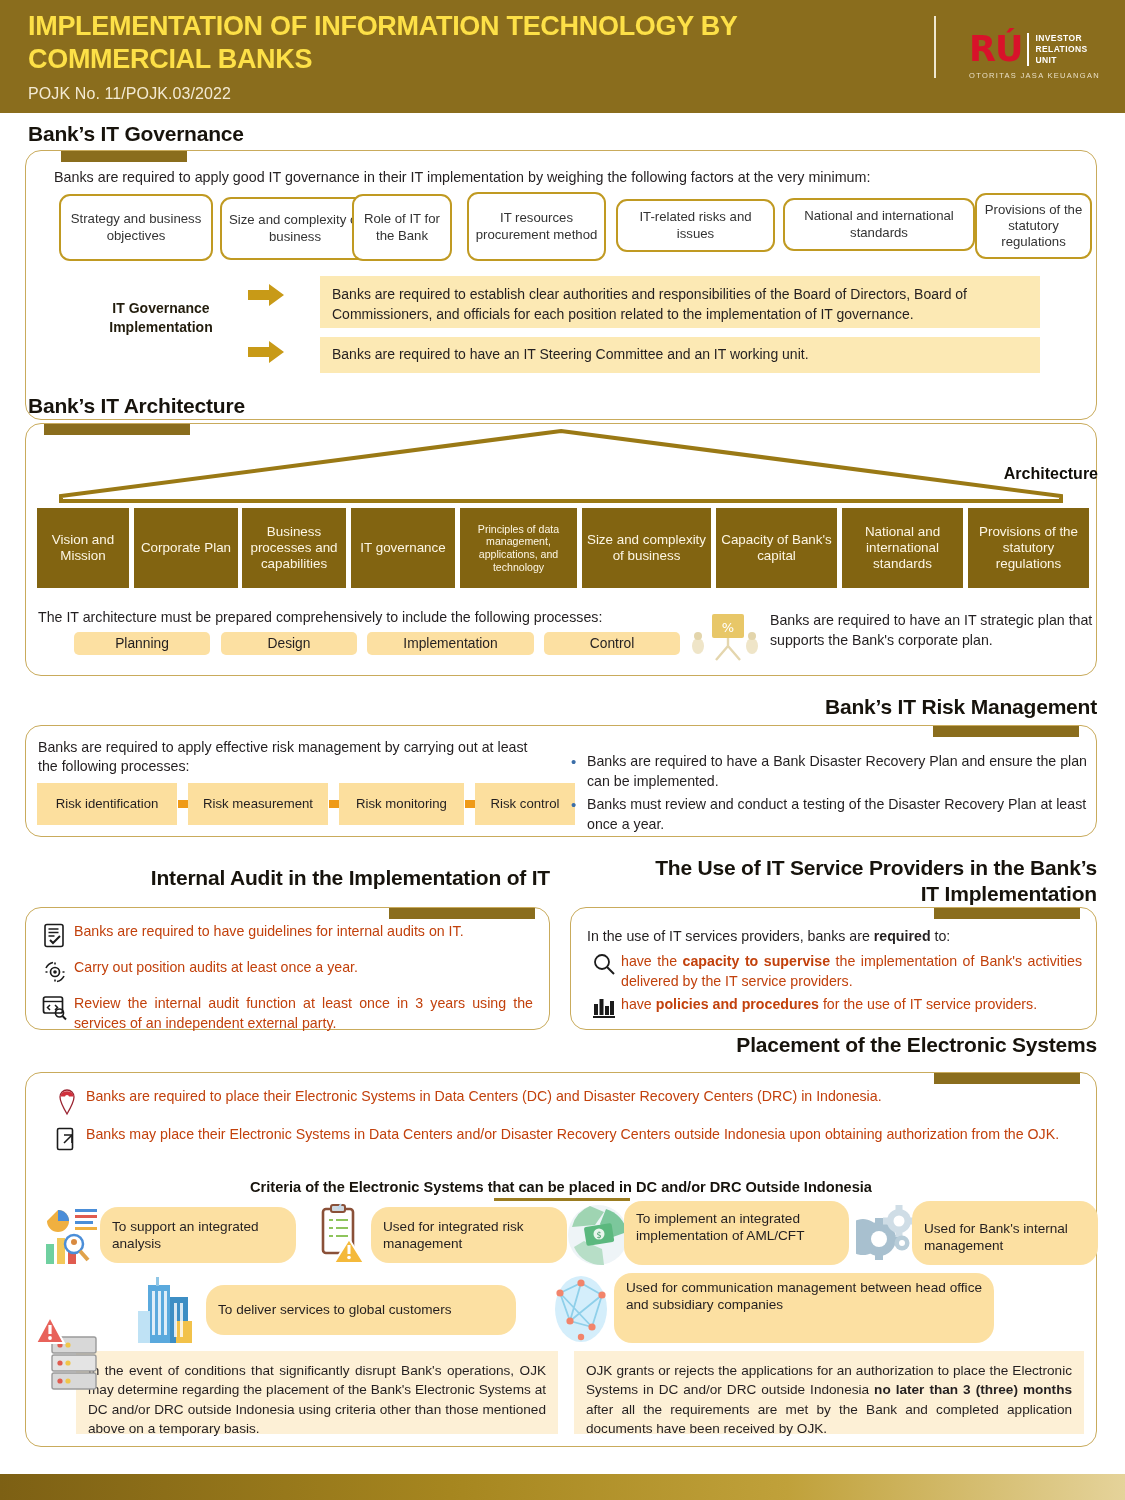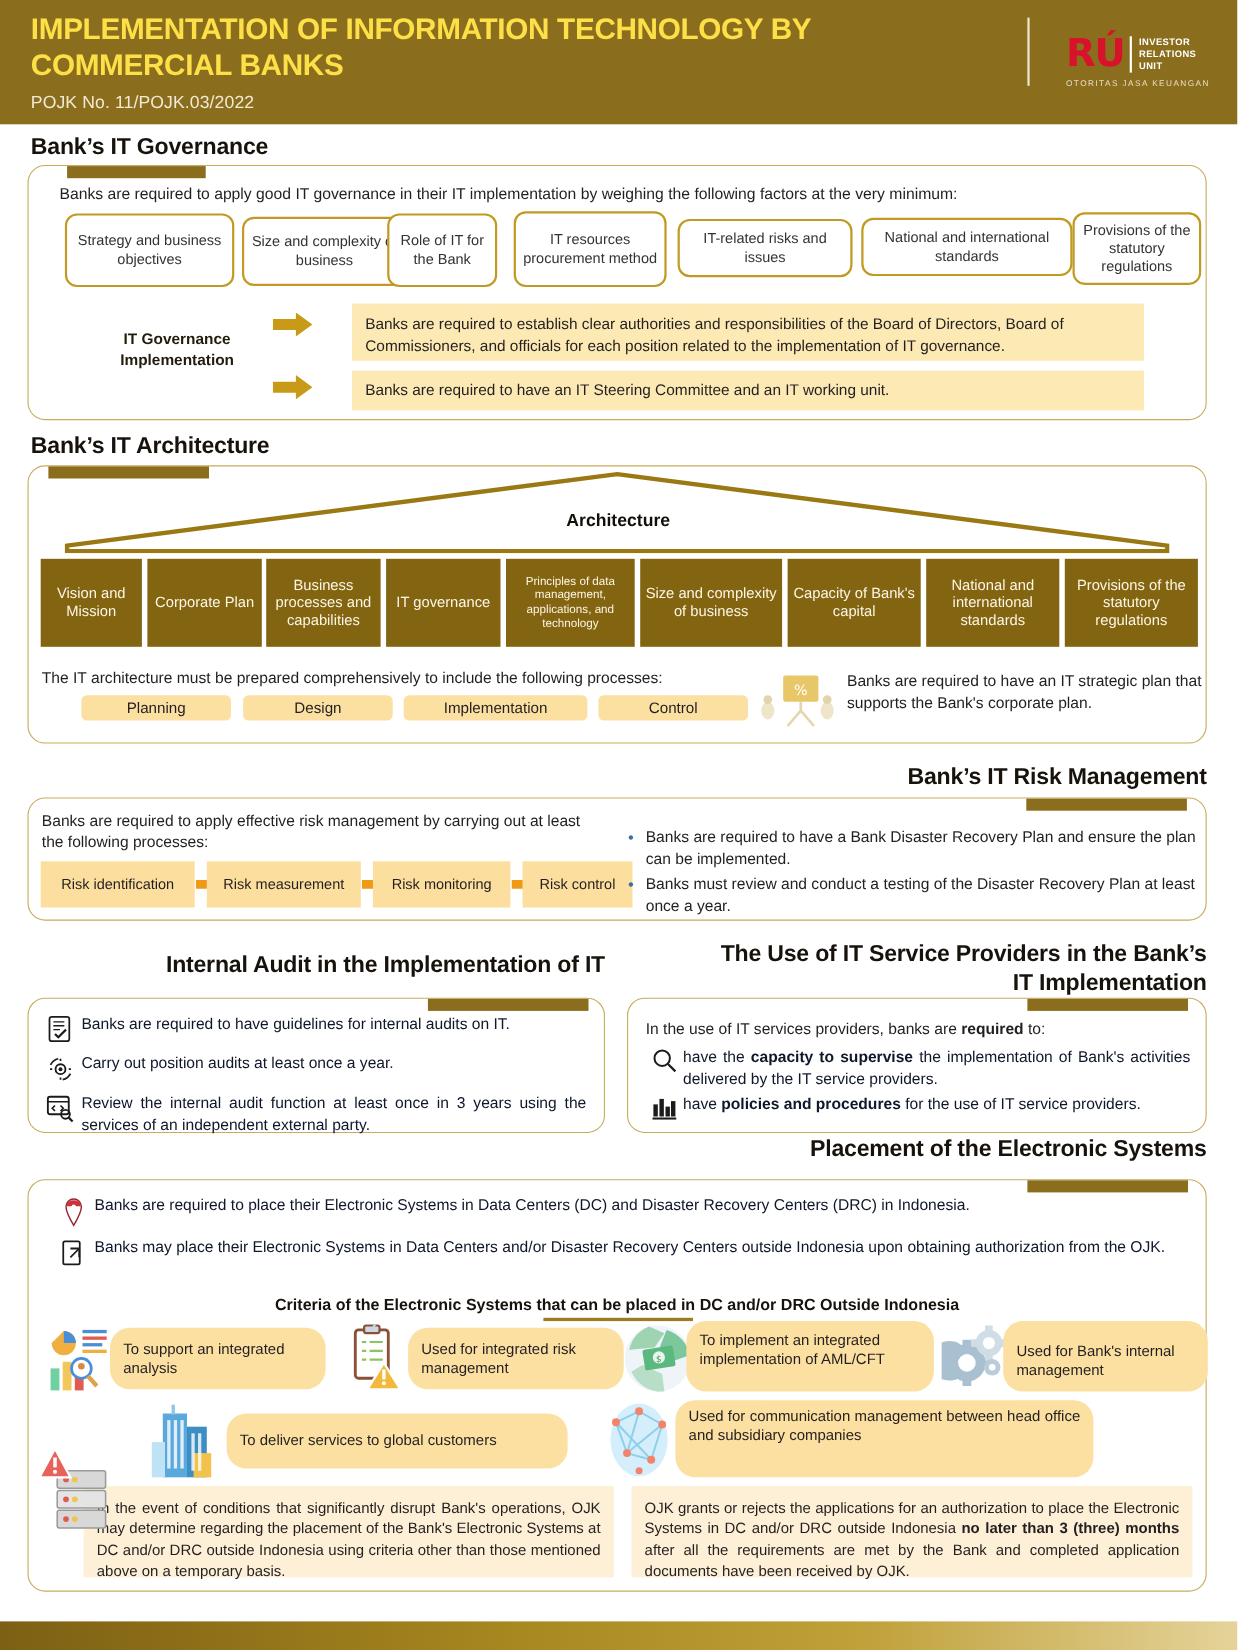--- a/index.html
+++ b/index.html
@@ -116,21 +116,21 @@
     line-height: 1.2;
   }
   .risk-arrow { position: absolute; width: 28px; height: 20px; }
   .risk-bullets { position: absolute; font-size: 14.2px; color: #231f20; line-height: 1.4; }
   .rb-row { display: flex; margin-bottom: 3px; }
   .rb-dot { color: #3b6ea8; width: 16px; flex: none; font-size: 15px; line-height: 1.3; }
 
   
   .item-row { display: flex; align-items: flex-start; margin-bottom: 9px; }
   .item-ico { width: 38px; flex: none; display: flex; justify-content: center; padding-top: 1px; }
-  .item-txt { font-size: 14.2px; color: #0f172a; line-height: 1.38; text-align: justify; }
+  .item-txt { font-size: 14.2px; color: #c2410c; line-height: 1.38; text-align: justify; }
 
   
   .crit-title {
     position: absolute; font-size: 14.6px; font-weight: 800; color: #17130c;
     text-align: center; width: 100%;
   }
   .crit-underline {
     position: absolute; height: 3px; background: #9b7c20;
   }
   .crit-chip {
@@ -166,21 +166,21 @@
           <div class="logo-ru">RÚ</div>
           <div class="logo-words">INVESTOR<br>RELATIONS<br>UNIT</div>
         </div>
         <div class="logo-caption">OTORITAS JASA KEUANGAN</div>
       </div>
     </div>
   </div>
 
   <div class="sec-title" style="left:28px; top:122px;">Bank’s IT Governance</div>
   <div class="tab-bar" style="left:61px; top:151px; width:126px;"></div>
-  <div class="panel" style="left:25px; top:150px; width:1072px; height:232px;">
+  <div class="panel" style="left:25px; top:150px; width:1072px; height:270px;">
     <div class="gov-intro">Banks are required to apply good IT governance in their IT implementation by weighing the following factors at the very minimum:</div>
 
     <div class="gov-box" style="left:33px; top:43px; width:154px; height:67px;">Strategy and business objectives</div>
     <div class="gov-box" style="left:194px; top:46px; width:150px; height:63px;">Size and complexity of business</div>
     <div class="gov-box" style="left:326px; top:43px; width:100px; height:67px;">Role of IT for the Bank</div>
     <div class="gov-box" style="left:441px; top:41px; width:139px; height:69px;">IT resources procurement method</div>
     <div class="gov-box" style="left:590px; top:48px; width:159px; height:53px;">IT-related risks and issues</div>
     <div class="gov-box" style="left:757px; top:47px; width:192px; height:53px;">National and international standards</div>
     <div class="gov-box" style="left:949px; top:42px; width:117px; height:66px;">Provisions of the statutory regulations</div>
 
@@ -196,21 +196,21 @@
     <div class="gov-note" style="left:294px; top:186px; width:720px; height:36px; display:flex; align-items:center;">Banks are required to have an IT Steering Committee and  an IT working unit.</div>
     <div class="gov-note" style="left:294px; top:125px; width:720px; height:52px;">Banks are required to establish clear authorities and responsibilities of the Board of Directors, Board of Commissioners, and officials for each position related to the implementation of IT governance.</div>
   </div>
 
   <div class="sec-title" style="left:28px; top:394px;">Bank’s IT Architecture</div>
   <div class="tab-bar" style="left:44px; top:424px; width:146px;"></div>
   <div class="panel" style="left:25px; top:423px; width:1072px; height:253px;">
     <svg class="pediment" style="left:30px; top:4px; width:1010px; height:75px;" viewBox="0 0 1010 75" preserveAspectRatio="none">
       <path d="M505 3 L1005 68 L1005 73 L5 73 L5 68 Z" fill="none" stroke="#9a7915" stroke-width="4"></path>
     </svg>
-    <div class="arch-word" style="left:0; top:41px; width:1072px; text-align:center;">Architecture</div>
+    <div class="arch-word" style="left:0; top:41px; width:1072px; text-align:right;">Architecture</div>
 
     <div class="pillar" style="left:11px;  top:84px; width:92px;  height:80px; font-size:13.4px;">Vision and Mission</div>
     <div class="pillar" style="left:108px; top:84px; width:104px; height:80px; font-size:13.4px;">Corporate Plan</div>
     <div class="pillar" style="left:216px; top:84px; width:104px; height:80px; font-size:13.4px;">Business processes and capabilities</div>
     <div class="pillar" style="left:325px; top:84px; width:104px; height:80px; font-size:13.4px;">IT governance</div>
     <div class="pillar" style="left:434px; top:84px; width:117px; height:80px; font-size:10.6px;">Principles of data management, applications, and technology</div>
     <div class="pillar" style="left:556px; top:84px; width:129px; height:80px; font-size:13.4px;">Size and complexity of business</div>
     <div class="pillar" style="left:690px; top:84px; width:121px; height:80px; font-size:13.4px;">Capacity of Bank's capital</div>
     <div class="pillar" style="left:816px; top:84px; width:121px; height:80px; font-size:13.4px;">National and international standards</div>
     <div class="pillar" style="left:942px; top:84px; width:121px; height:80px; font-size:13.4px;">Provisions of the statutory regulations</div>

